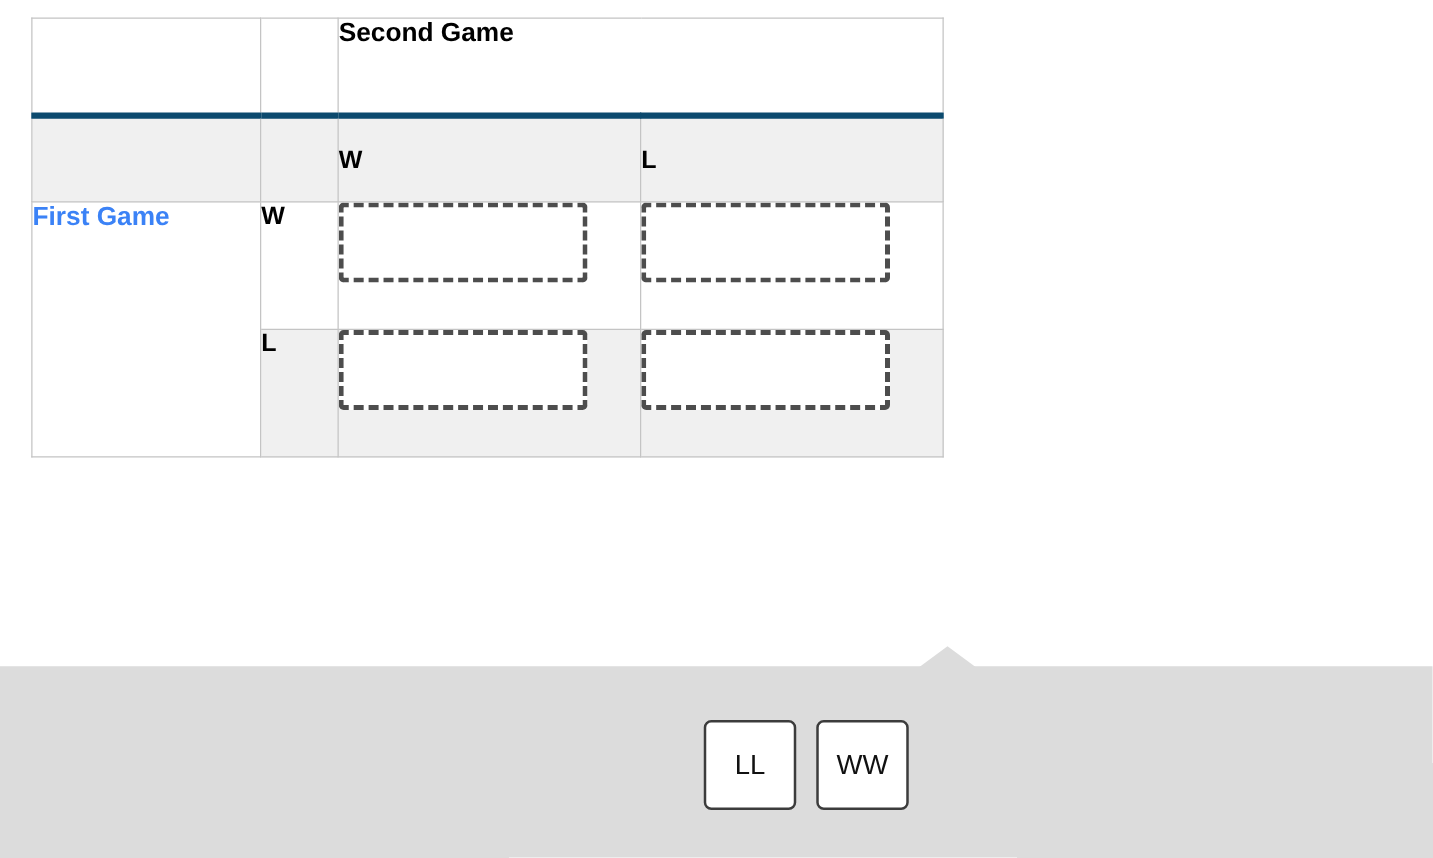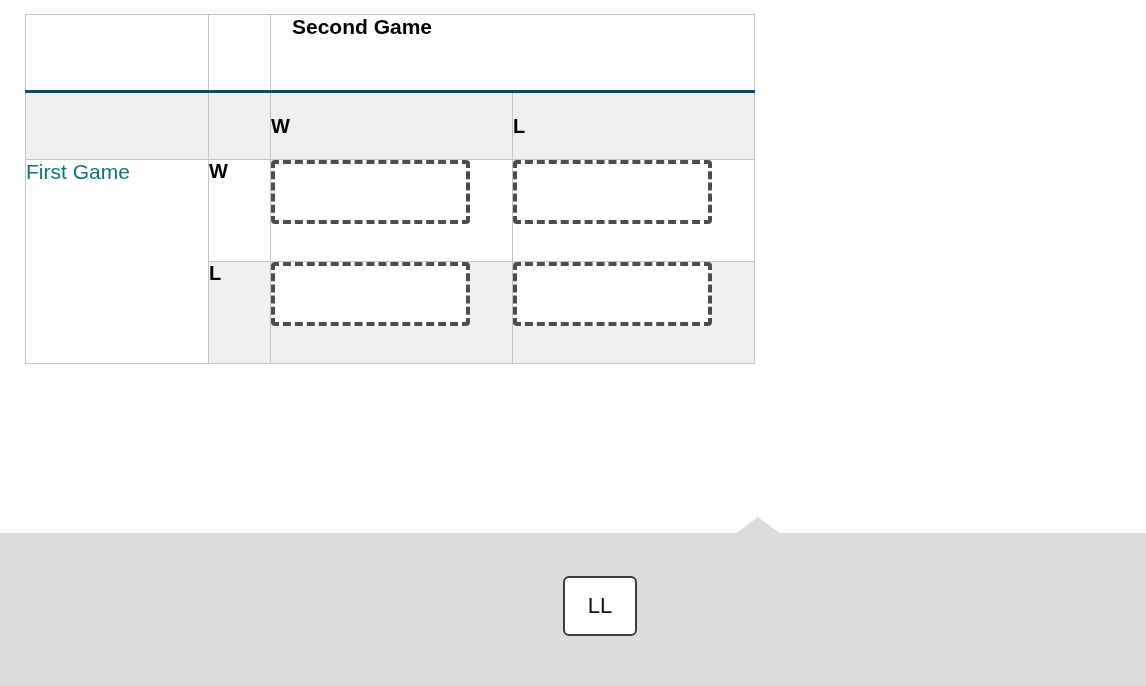--- a/index.html
+++ b/index.html
@@ -36,22 +36,21 @@
   }
 
   .col-label  { width: 183px; }
   .col-rowhdr { width: 62px;  }
   .col-w      { width: 242px; }
   .col-l      { width: 242px; }
 
   
   tr.row-title td {
     height: 75px;
-    border-bottom: 3px solid #0c4a6e;
-    padding-left: 21px;
+    border-bottom: 5px solid #0c4a6e;
   }
   .title-cell {
     font-size: 21px;
     font-weight: bold;
     color: #000000;
     padding: 0 0 0 16px;
     vertical-align: middle;
   }
 
   
@@ -67,22 +66,22 @@
     padding-left: 16px;
   }
 
   
   tr.row-body td { height: 101px; }
   tr.row-body.shaded td { background: #f0f0f0; }
 
   .firstgame-cell {
     padding: 16px 0 0 16px;
     font-size: 21px;
-    font-weight: normal;
-    color: #0f766e;
+    font-weight: bold;
+    color: #3b82f6;
     vertical-align: top;
     background: #ffffff !important;
   }
   .rowhdr-cell {
     font-size: 20px;
     font-weight: bold;
     color: #000000;
     padding: 26px 0 0 18px;
     vertical-align: top;
   }
@@ -121,21 +120,21 @@
   #tray-tiles {
     position: absolute;
     left: 563px;
     top: 43px;
     display: flex;
     align-items: flex-start;
     gap: 16px;
   }
   .tile {
     min-width: 74px;
-    height: 60px;
+    height: 72px;
     box-sizing: border-box;
     background: #ffffff;
     border: 2px solid #3c3c3c;
     border-radius: 6px;
     display: flex;
     align-items: center;
     justify-content: center;
     font-size: 22px;
     color: #111111;
     padding: 0 14px;
@@ -192,14 +191,15 @@
 
     </tbody>
   </table>
 </div>
 
 <div id="tray-pointer"></div>
 
 <div id="tray">
   <div id="tray-tiles">
     <div class="tile">LL</div>
+    <div class="tile">WW</div>
   </div>
 </div>
 
 </body></html>

